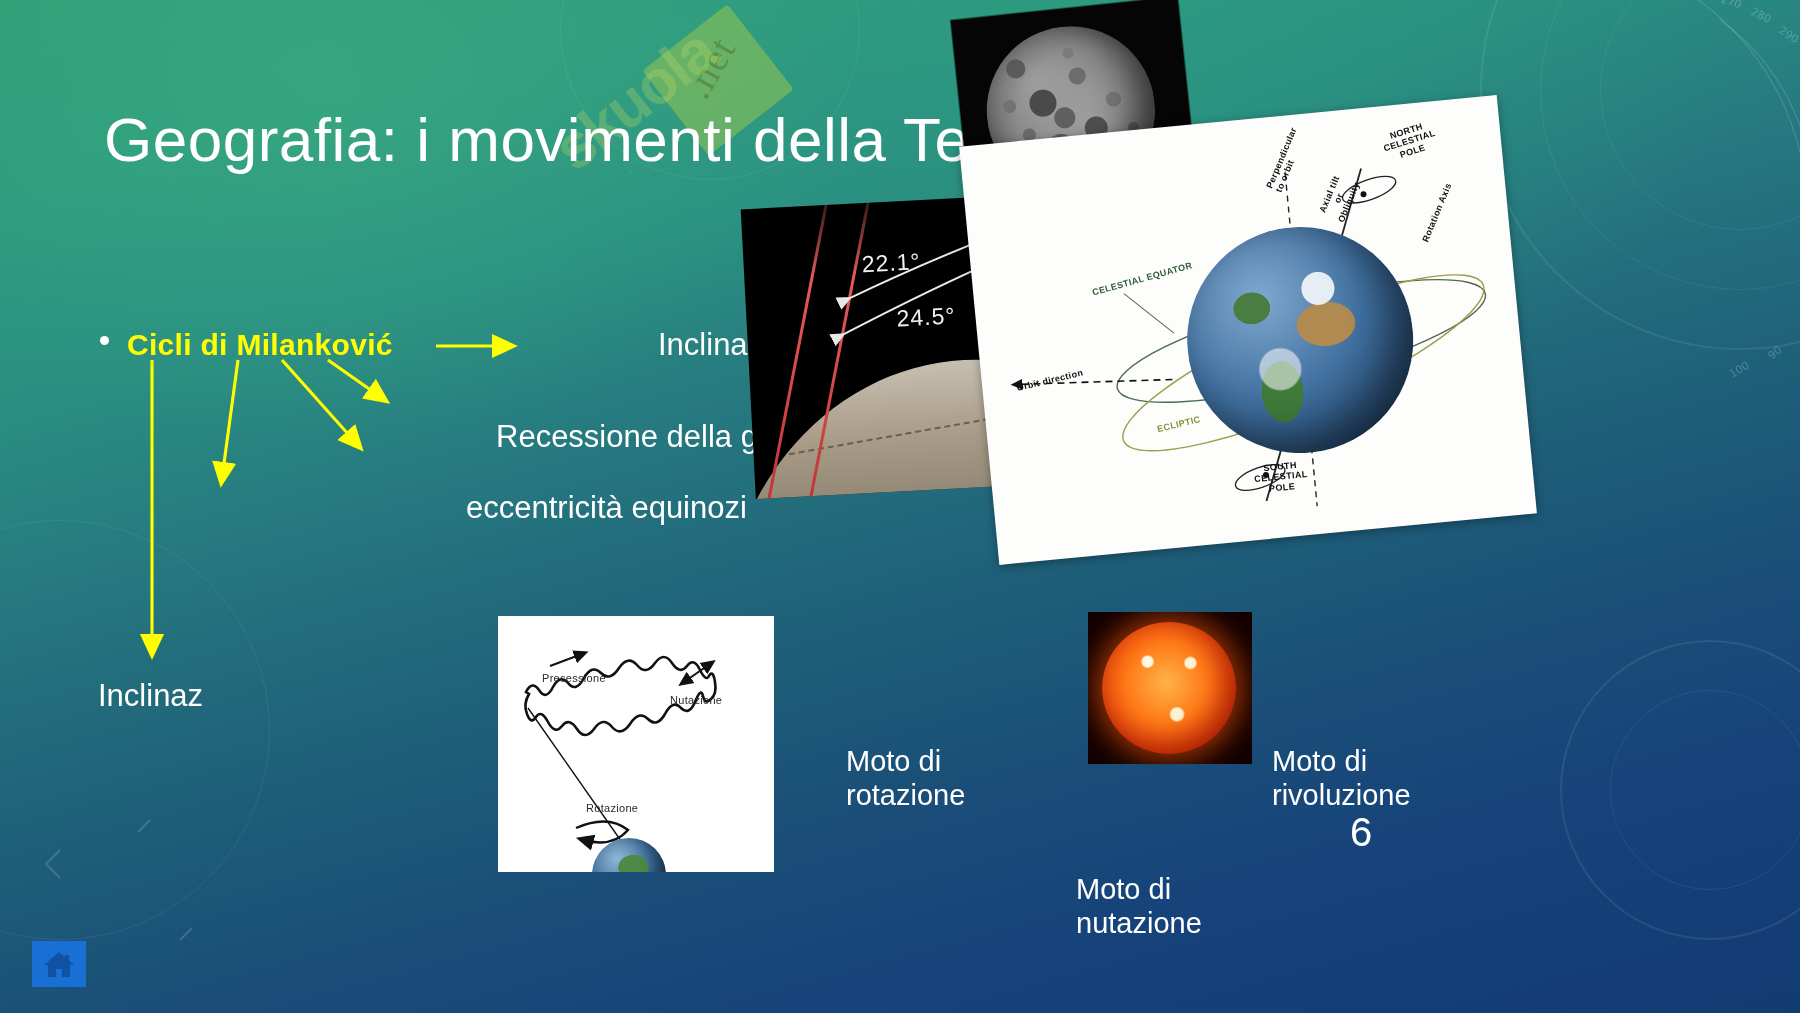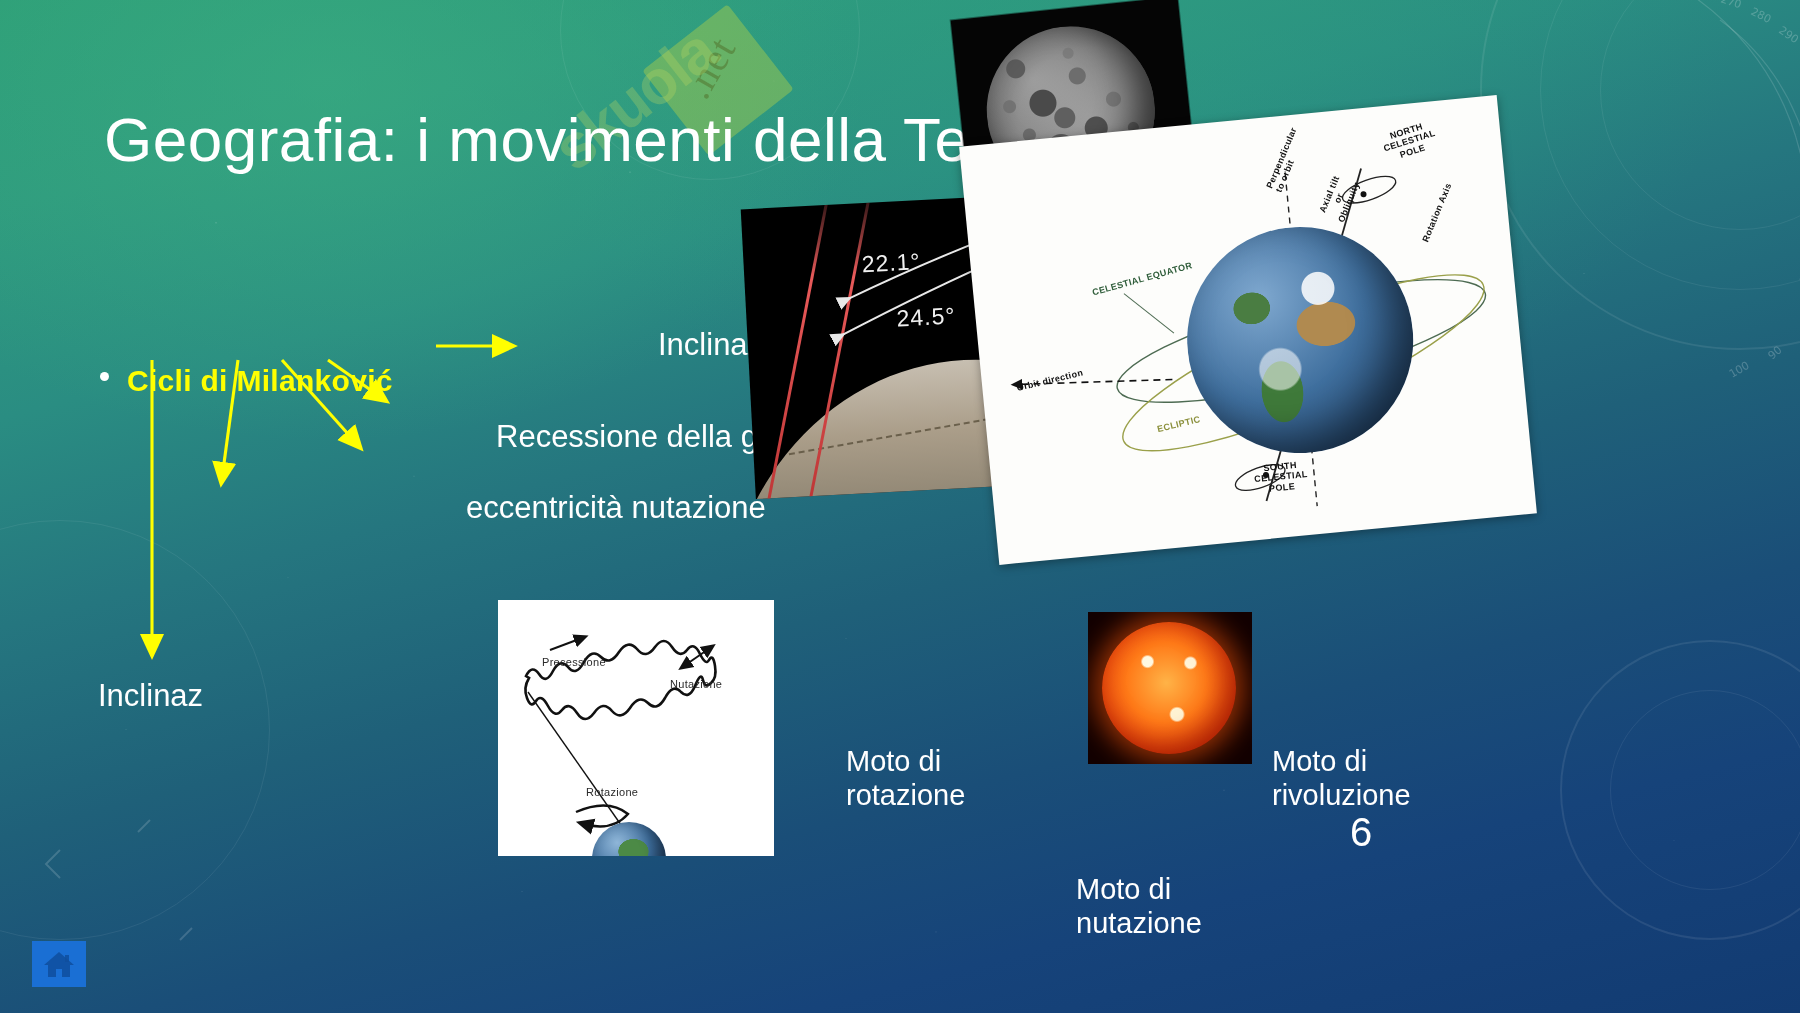--- a/index.html
+++ b/index.html
@@ -85,21 +85,21 @@
     font-weight: 300;
     color: #ffffff;
     white-space: nowrap;
     letter-spacing: 0.5px;
   }
 
   
   .txt { position: absolute; color: #ffffff; white-space: nowrap; }
   #bullet-row {
     position: absolute; left: 100px; top: 328px;
-    display: flex; align-items: baseline; gap: 18px; margin-top: 36px;
+    display: flex; align-items: baseline; gap: 18px;
   }
   #bullet-dot {
     width: 9px; height: 9px; border-radius: 50%;
     background: #ffffff; display: inline-block;
     transform: translateY(-10px);
   }
   #milankovic {
     font-size: 30px; font-weight: bold; color: #ffff00;
     letter-spacing: 0.3px;
   }
@@ -222,21 +222,21 @@
   #pic-earthdiagram .lbl.orbdir   { left: 34px;  top: 236px; transform: rotate(-8deg); }
   #pic-earthdiagram .lbl.ecliptic { left: 170px; top: 292px; transform: rotate(-8deg); color:#8a8f3a; }
   #pic-earthdiagram .lbl.perp     { left: 292px; top: 34px;  transform: rotate(-62deg); }
   #pic-earthdiagram .lbl.tilt     { left: 352px; top: 72px;  transform: rotate(-62deg); text-align:center; }
   #pic-earthdiagram .lbl.ncp      { left: 422px; top: 22px;  transform: rotate(-12deg); text-align:center; }
   #pic-earthdiagram .lbl.rotax    { left: 438px; top: 106px; transform: rotate(-62deg); }
   #pic-earthdiagram .lbl.scp      { left: 262px; top: 344px; text-align:center; }
 
   
   #pic-precession {
-    left: 498px; top: 600px; width: 276px; height: 256px;
+    left: 498px; top: 616px; width: 276px; height: 256px;
     background: #ffffff;
     padding-left: 11px;
   }
   #pic-precession svg { position: absolute; left: 0; top: 0; }
   #pic-precession .lbl {
     position: absolute; font-family: "Liberation Sans", sans-serif;
     font-size: 11px; color: #2a2a2a; letter-spacing: 0.3px;
   }
   #pic-precession .lbl.p1 { left: 44px;  top: 56px; }
   #pic-precession .lbl.p2 { left: 172px; top: 78px; }
@@ -345,21 +345,21 @@
     </g>
   </svg>
 
   <div id="bullet-row">
     <span id="bullet-dot"></span>
     <span id="milankovic">Cicli di Milanković</span>
   </div>
 
   <div class="txt" id="inclinazione">Inclinaz</div>
   <div class="txt" id="recessione">Recessione della gal</div>
-  <div class="txt" id="eccentricita">eccentricità nutazione</div>
+  <div class="txt" id="eccentricita">eccentricità equinozi</div>
   <div class="txt" id="problemi">Inclinaz</div>
 
   <div class="pic" id="pic-obliquity">
     <div class="horizon"></div>
     <div class="horizon-line"></div>
     <div class="axis-red a1"></div>
     <div class="axis-red a2"></div>
     <div class="axis-white"></div>
     <svg width="430" height="290">
       <defs>

